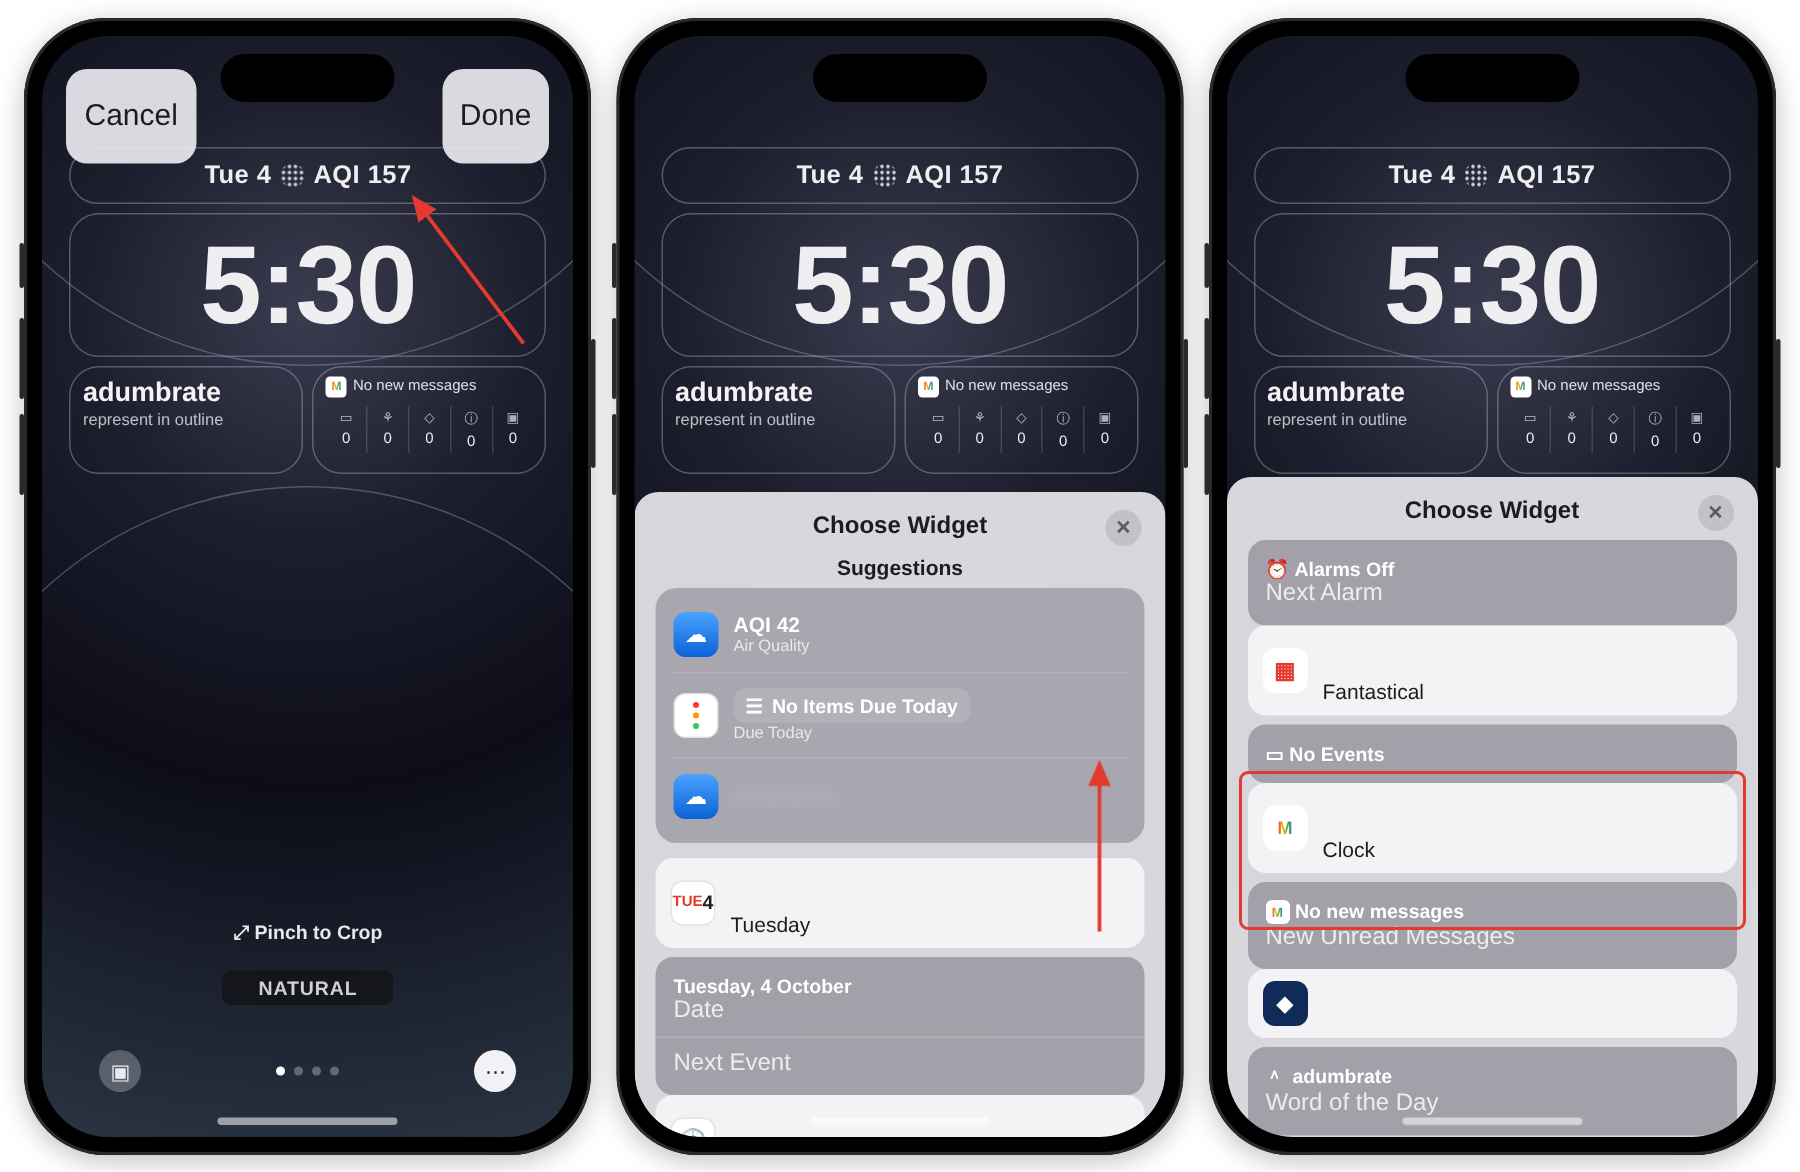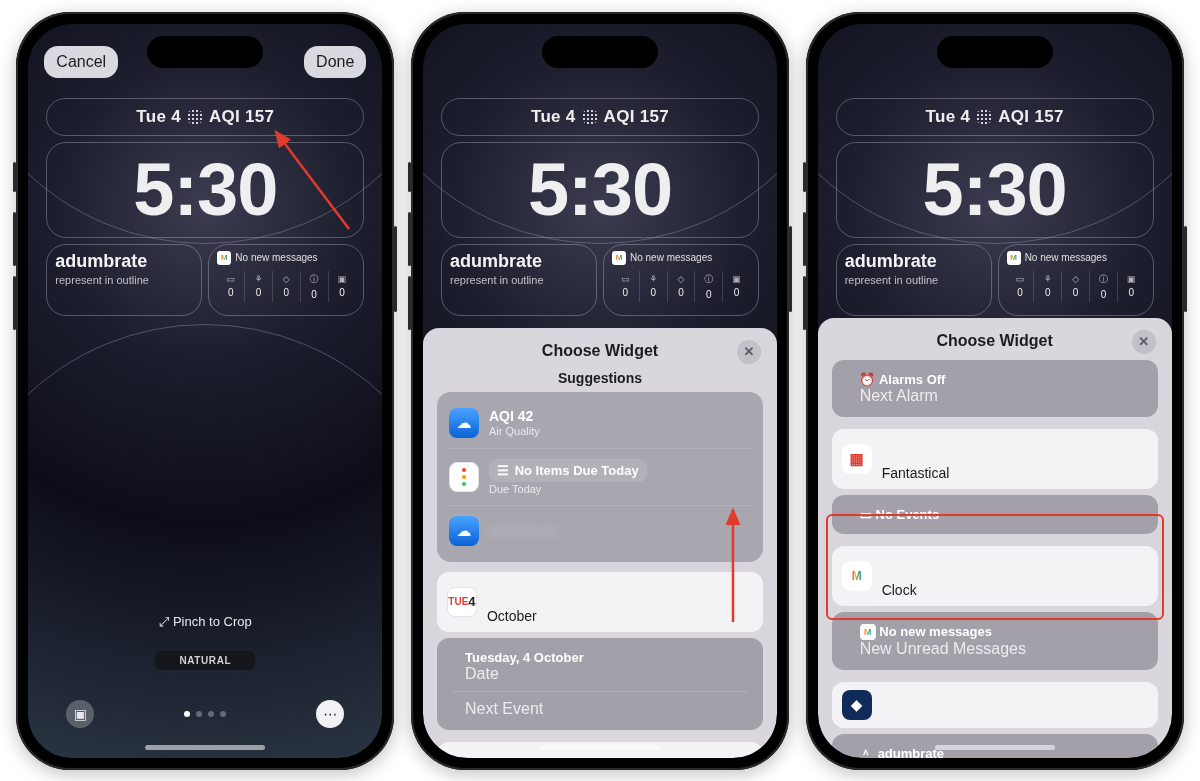--- a/index.html
+++ b/index.html
@@ -51,23 +51,23 @@
     z-index: 50;
   }
   .topbar {
     position: absolute; top: 22px; left: 0; right: 0;
     display: flex; justify-content: space-between; padding: 0 16px;
     z-index: 40;
   }
   .pill-btn {
     background: rgba(235,233,240,.92);
     color: #1c1c1e;
-    font-size: 16px;
+    font-size: 20px;
     font-weight: 500;
-    padding: 7px 12px;
+    padding: 20px 12px;
     border-radius: 14px;
   }
   .lock-stack { position:absolute; top:74px; left:18px; right:18px; }
   .slot {
     border: 1.5px solid rgba(200,200,220,.35);
     border-radius: 20px;
     padding: 6px 10px;
     margin-bottom: 6px;
     display:flex; align-items:center; justify-content:center;
     color: rgba(255,255,255,.92);
@@ -83,23 +83,23 @@
   .widget-row .slot { flex:1; height:72px; padding:6px 8px; display:block; }
   .wd-word .w1 { font-size:18px; font-weight:600; color:rgba(255,255,255,.95); }
   .wd-word .w2 { font-size:11px; color:rgba(255,255,255,.7); margin-top:2px;}
   .wd-stats .top { font-size:10px; display:flex; align-items:center; gap:4px; color:rgba(255,255,255,.85); }
   .wd-stats .grid { display:flex; margin-top:6px;}
   .wd-stats .cell { flex:1; border-right:1px solid rgba(255,255,255,.15); text-align:center; font-size:10px; padding:2px 0;}
   .wd-stats .cell:last-child{border:none;}
   .wd-stats .cell .ic{font-size:9px; opacity:.7;}
   .wd-stats .cell .n{display:block; margin-top:3px;}
 
-  .pinch { position:absolute; bottom:128px; left:0; right:0; text-align:center; font-size:13px; font-weight:400; color:rgba(255,255,255,.9);}
+  .pinch { position:absolute; bottom:128px; left:0; right:0; text-align:center; font-size:13px; font-weight:700; color:rgba(255,255,255,.9);}
   .style-badge { position:absolute; bottom:88px; left:50%; transform:translateX(-50%);
-    background:rgba(20,20,24,.85); color:#cfcfd6; font-size:10px; font-weight:700; letter-spacing:.6px;
+    background:rgba(20,20,24,.85); color:#cfcfd6; font-size:13px; font-weight:700; letter-spacing:.6px;
     padding:4px 24px; border-radius:6px;}
   .bottom-controls{position:absolute; bottom:30px; left:0; right:0; display:flex; align-items:center; justify-content:space-between; padding:0 38px;}
   .ctrl-dot{width:28px;height:28px;border-radius:50%;background:rgba(255,255,255,.25);display:flex;align-items:center;justify-content:center;font-size:14px;}
   .ctrl-dot.solid{background:#f2f2f6;color:#1c1c1e;}
   .pager{display:flex;gap:6px;}
   .pager span{width:6px;height:6px;border-radius:50%;background:rgba(255,255,255,.3);}
   .pager span.on{background:#fff;}
   .homebar{position:absolute;bottom:8px;left:50%;transform:translateX(-50%);width:120px;height:5px;border-radius:3px;background:rgba(255,255,255,.55);}
 
   
@@ -147,21 +147,21 @@
   .wpill { display:inline-flex;align-items:center;gap:6px;background:rgba(255,255,255,.12);padding:4px 8px;border-radius:8px;font-size:13px;font-weight:600;}
   .mini-row .t{font-size:13px;font-weight:600;}
   .mini-row {padding:10px 6px;}
   .mini-row + .mini-row{border-top:.5px solid rgba(255,255,255,.18);}
   .highlight-box{position:absolute;border:2px solid #e23b2e;border-radius:6px;pointer-events:none;}
   .arrow{position:absolute;pointer-events:none;}
   .arrow svg{overflow:visible;}
 
   .app-list-item{display:flex;align-items:center;gap:10px;background:#f3f3f6;border-radius:12px;padding:8px 10px;margin-bottom:8px;}
   .app-list-item .rt .t{color:#1c1c1e;font-size:14px;font-weight:500;margin-top:28px;}
-  .sub-card{background:rgba(130,128,138,.62);border-radius:12px;padding:4px 16px;margin:-2px 0 12px;}
+  .sub-card{background:rgba(130,128,138,.62);border-radius:12px;padding:4px 0;margin:-2px 0 0;}
   .sub-card .mini-row{color:#fff;padding:8px 12px;}
   .sub-card .mini-row .s{opacity:.8;}
   .chev{font-size:12px;margin-right:6px;}
   .side-btn{position:absolute;background:#2a2a2a;border-radius:2px;}
   .sb-l1{left:-3px;top:150px;width:3px;height:30px;}
   .sb-l2{left:-3px;top:200px;width:3px;height:54px;}
   .sb-l3{left:-3px;top:264px;width:3px;height:54px;}
   .sb-r {right:-3px;top:214px;width:3px;height:86px;}
 </style>
 </head>
@@ -308,21 +308,21 @@
             </div>
         </div>
       </div>
 
       <div class="app-list-item">
         <div class="app-ic cal-ic">
             <span>TUE</span>
             <small>4</small>
           </div>
         <div class="rt">
-            <div class="t">October</div>
+            <div class="t">Tuesday</div>
           </div>
       </div>
       <div class="sub-card">
         <div class="mini-row">
           <div class="t">Tuesday, 4 October</div>
           <div class="s">Date</div>
         </div>
         <div class="mini-row">
           <div class="s">Next Event</div>
         </div>

